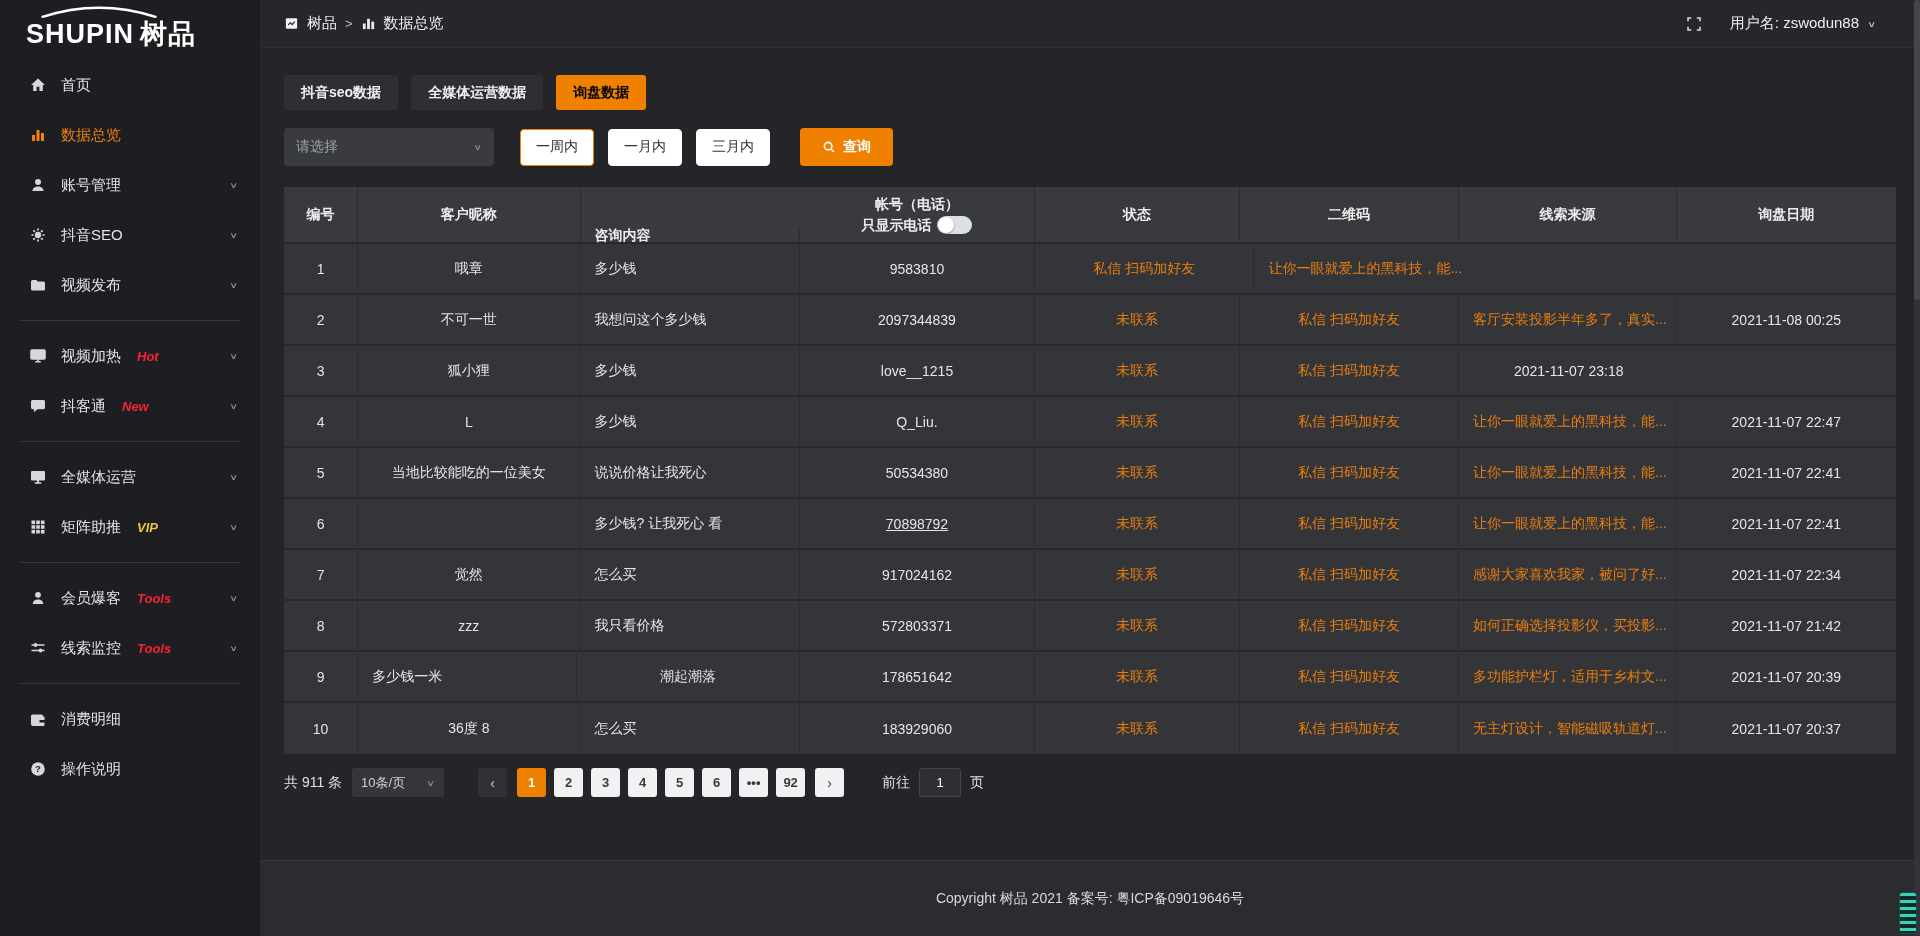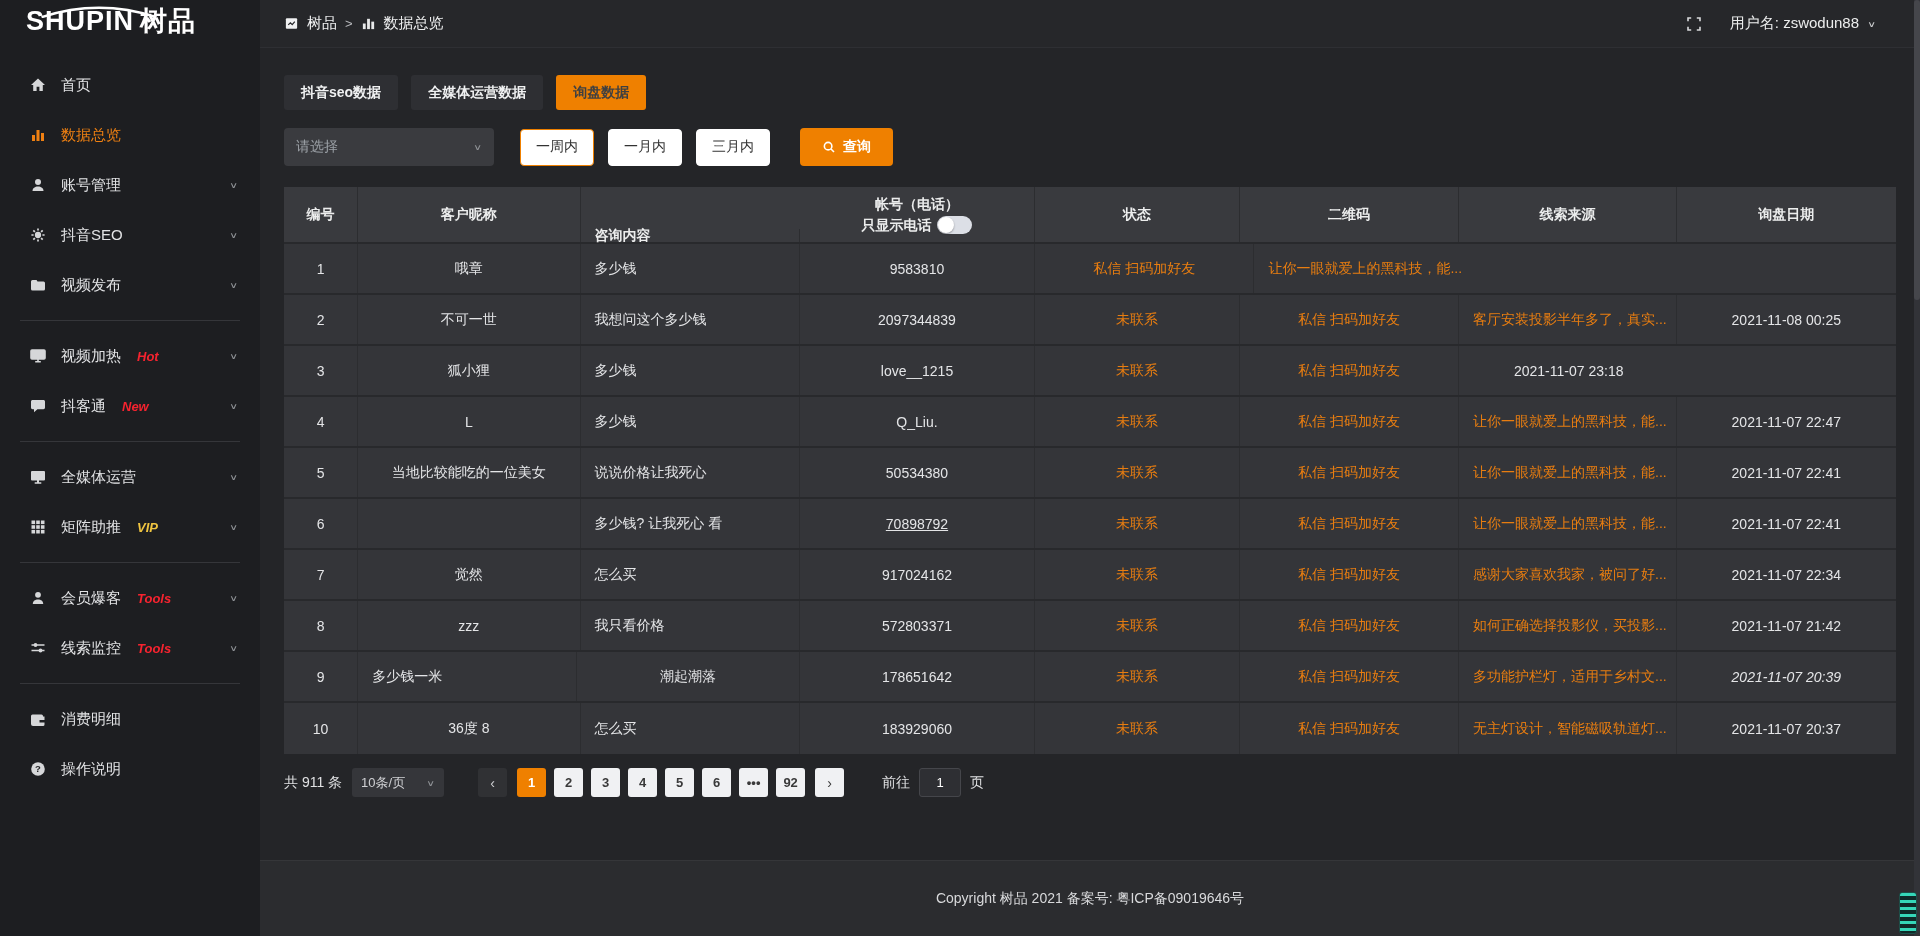--- a/index.html
+++ b/index.html
@@ -8,21 +8,21 @@
     --orange:#ef8000; --otext:#e87d10; --text:#e2e3e5; --muted:#9ba0a6;
   }
   *{box-sizing:border-box;margin:0;padding:0}
   html,body{width:1920px;height:936px;overflow:hidden}
   body{font-family:"Liberation Sans","DejaVu Sans",sans-serif;background:var(--bg);color:var(--text);display:flex}
   svg{display:block}
   .ico svg{width:15px;height:15px;fill:currentColor}
 
   
   .sidebar{width:260px;min-width:260px;height:100%;background:var(--side);position:relative;z-index:3}
-  .logo{height:60px;display:flex;align-items:flex-start;padding-left:26px;position:relative}
+  .logo{height:60px;display:flex;align-items:center;padding-left:26px;position:relative}
   .logo-arc{position:absolute;top:6px;left:24px;width:150px;height:12px}
   .logo-text{font-weight:bold;font-size:27px;color:#fff;letter-spacing:1px;line-height:1;padding-top:8px}
   .logo-cn{margin-left:6px}
   .sb-item{height:50px;display:flex;align-items:center;padding:0 22px 0 30px;cursor:pointer;position:relative;color:var(--text);font-size:15px}
   .sb-item .sb-ico{width:16px;height:16px;margin-right:15px;color:#d6d7d9;display:flex;align-items:center;justify-content:center}
   .sb-item .sb-ico svg{width:16px;height:16px;fill:currentColor}
   .sb-item.active{color:#ef8012}
   .sb-item.active .sb-ico{color:#ef8012}
   .sb-badge{font-size:13px;font-weight:bold;font-style:italic;margin-left:16px}
   .sb-chev{position:absolute;right:22px;color:#8f9296;font-size:12px;transform:scaleY(.7)}
@@ -36,21 +36,21 @@
   .crumb-sep{color:#b8babd;font-size:13px}
   .user-zone{display:flex;align-items:center;gap:28px;font-size:15px;color:#eceded}
   .fs-ico svg{width:16px;height:16px;stroke:#d9dadc;fill:none;stroke-width:1.6}
   .user-chev{color:#cbccce;font-size:12px;transform:scaleY(.7);margin-left:4px;display:inline-block}
 
   .content{flex:1;padding:27px 24px 0;background:var(--bg)}
 
   
   .tabs{display:flex;gap:13px;margin-bottom:18px}
   .tab{height:35px;padding:0 17px;border:none;border-radius:3px;background:#2e2f33;color:#f0f1f2;font-size:14px;font-weight:bold;font-family:inherit;cursor:pointer}
-  .tab.active{background:var(--orange);color:#404040}
+  .tab.active{background:var(--orange);color:#000000}
 
   
   .filters{display:flex;align-items:center;margin-bottom:21px}
   .sel{width:210px;height:38px;background:#3a3b3f;border-radius:4px;display:flex;align-items:center;justify-content:space-between;padding:0 12px;color:#9ba0a6;font-size:14px;cursor:pointer}
   .sel-chev{color:#8f9296;font-size:12px;transform:scaleY(.7)}
   .range-group{display:flex;gap:14px;margin-left:26px}
   .range-btn{height:37px;padding:0 15px;background:#fff;color:#333;border:1px solid #fff;border-radius:4px;font-size:14px;font-family:inherit;cursor:pointer}
   .range-btn.active{border-color:var(--orange)}
   .query-btn{height:38px;margin-left:30px;padding:0 22px;background:var(--orange);border:none;border-radius:4px;color:#fff;font-size:14px;font-weight:bold;font-family:inherit;display:flex;align-items:center;gap:7px;cursor:pointer}
   .query-btn svg{width:14px;height:14px;stroke:#fff;fill:none;stroke-width:1.8}
@@ -406,21 +406,21 @@
             <div class="td" style="width: 13.6%;">2021-11-07 21:42</div>
           </div>
           <div class="tr">
             <div class="td" style="width: 4.6%;">9</div>
             <div class="td left" style="width: 13.6%;">多少钱一米</div>
             <div class="td" style="width: 13.8%;">潮起潮落</div>
             <div class="td" style="width: 14.6%;">178651642</div>
             <div class="td orange" style="width: 12.7%;">未联系</div>
             <div class="td orange" style="width: 13.6%;">私信 扫码加好友</div>
             <div class="td left orange" style="width: 13.5%;">多功能护栏灯，适用于乡村文...</div>
-            <div class="td" style="width: 13.6%; font-style: italic;">2021-11-07 20:39</div>
+            <div class="td" style="width: 13.6%;">2021-11-07 20:39</div>
           </div>
           <div class="tr">
             <div class="td" style="width: 4.6%;">10</div>
             <div class="td" style="width: 13.8%;">36度 8</div>
             <div class="td left" style="width: 13.6%;">怎么买</div>
             <div class="td" style="width: 14.6%;">183929060</div>
             <div class="td orange" style="width: 12.7%;">未联系</div>
             <div class="td orange" style="width: 13.6%;">私信 扫码加好友</div>
             <div class="td left orange" style="width: 13.5%;">无主灯设计，智能磁吸轨道灯...</div>
             <div class="td" style="width: 13.6%;">2021-11-07 20:37</div>

